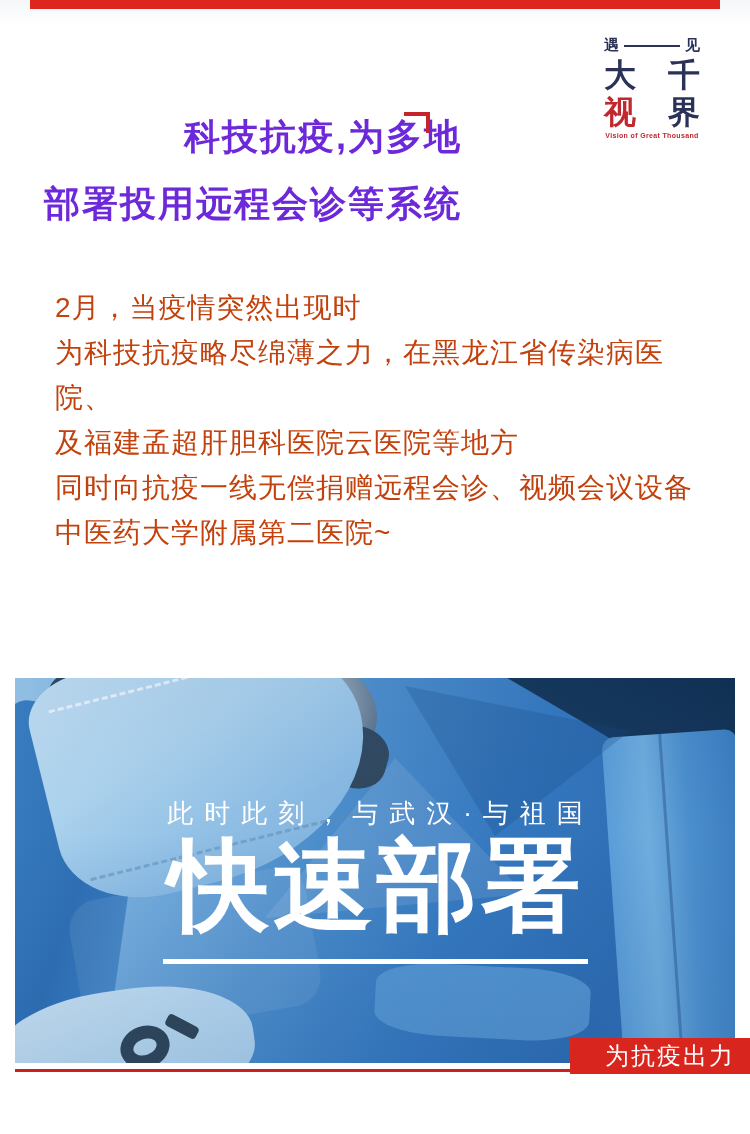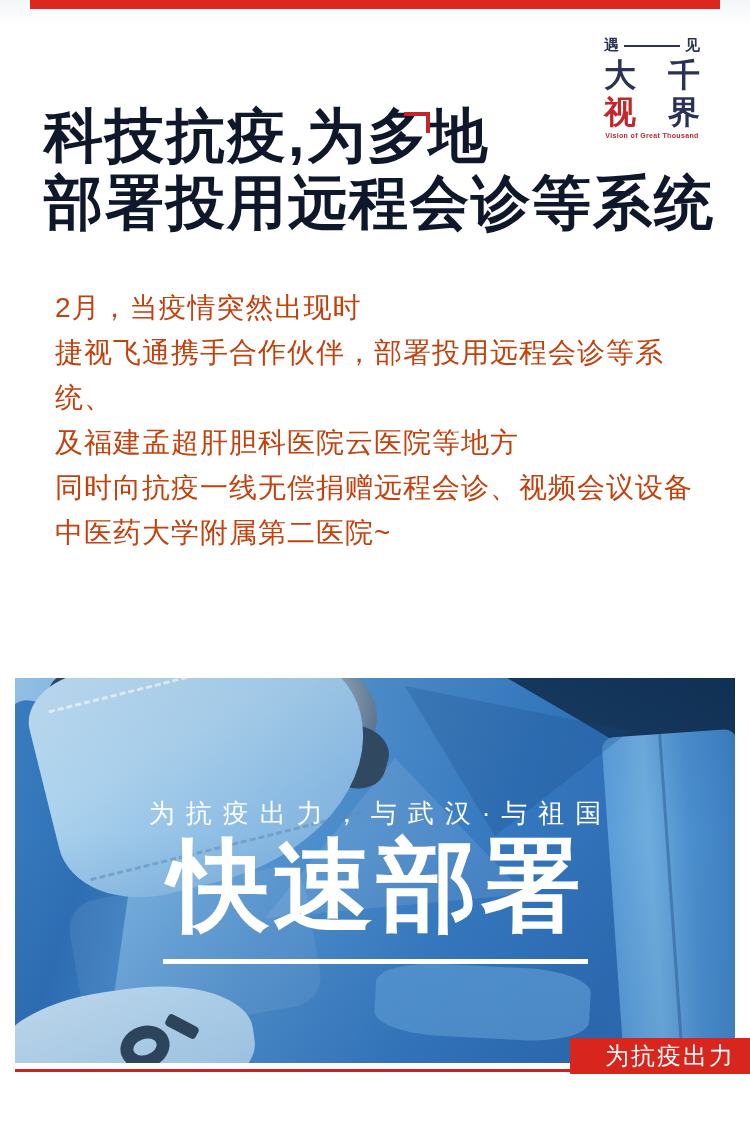--- a/index.html
+++ b/index.html
@@ -19,22 +19,22 @@
   .logo-row1 { display:flex; align-items:center; justify-content:space-between;
     font-size:15px; font-weight:bold; font-family:"DejaVu Serif", serif; }
   .logo-dash { flex:1; height:2px; background:#2b3257; margin:0 5px; }
   .logo-big { display:flex; justify-content:space-between;
     font-family:"DejaVu Serif", serif; font-weight:bold; font-size:32px; line-height:34px; margin-top:3px; }
   .logo-red { color:#c1272d; }
   .logo-sub { margin-top:3px; font-size:7px; letter-spacing:0.35px; white-space:nowrap;
     color:#c1272d; font-weight:bold; text-align:center; }
 
   
-  .title { position:absolute; left:44px; top:103px; color:#0f172a;
-    font-size:59px; font-weight:bold; line-height:67px; letter-spacing:2px; }
+  .title { position:absolute; left:44px; top:103px; color:#6d28d9;
+    font-size:36px; font-weight:bold; line-height:67px; letter-spacing:2px;text-align:right; }
   .title-bracket { position:absolute; left:404px; top:112px; width:26px; height:21px;
     border-top:4px solid #c5242b; border-right:4px solid #c5242b; }
 
   
   .body-text { position:absolute; left:55px; top:285px; width:660px;
     color:#c2410c; font-size:28px; line-height:45px; letter-spacing:1px; }
 
   
   .photo { position:absolute; left:15px; top:678px; width:720px; height:385px; overflow:hidden;
     background:linear-gradient(115deg,#9fcbec 0%, #74afe0 18%, #4f90cd 40%, #3578bf 62%, #2d6bb2 82%, #2f6fb5 100%); }
@@ -122,21 +122,21 @@
   </div>
 
   <div class="title">
     <div>科技抗疫,为多地</div>
     <div>部署投用远程会诊等系统</div>
   </div>
   <div class="title-bracket"></div>
 
   <div class="body-text">
     <div>2月，当疫情突然出现时</div>
-    <div>捷视飞通携手合作伙伴，部署投用远程会诊等系统、</div>
+    <div>为科技抗疫略尽绵薄之力，在黑龙江省传染病医院、</div>
     <div>及福建孟超肝胆科医院云医院等地方</div>
     <div>同时向抗疫一线无偿捐赠远程会诊、视频会议设备</div>
     <div>中医药大学附属第二医院~</div>
   </div>
 
   <div class="photo">
     <div class="shape sh-gown-l"></div>
     <div class="shape sh-dark-tr"></div>
     <div class="shape sh-ridge-r">
         <span class="crease"></span>
@@ -150,21 +150,21 @@
     <div class="shape sh-mask">
       <span class="stitch s1"></span>
         <span class="stitch s2"></span>
     </div>
     <div class="shape sh-glove"></div>
     <div class="shape sh-patch"></div>
     <div class="shape sh-clamp"></div>
     <div class="shape sh-clamp-handle"></div>
     <div class="photo-tint"></div>
 
-    <div class="photo-tagline">为抗疫出力，与武汉·与祖国</div>
+    <div class="photo-tagline">此时此刻，与武汉·与祖国</div>
     <div class="photo-headline">快速部署</div>
     <div class="photo-underline"></div>
   </div>
 
   <div class="red-rule"></div>
   <div class="badge">
     <span>为抗疫出力</span>
   </div>
 
 </div>

